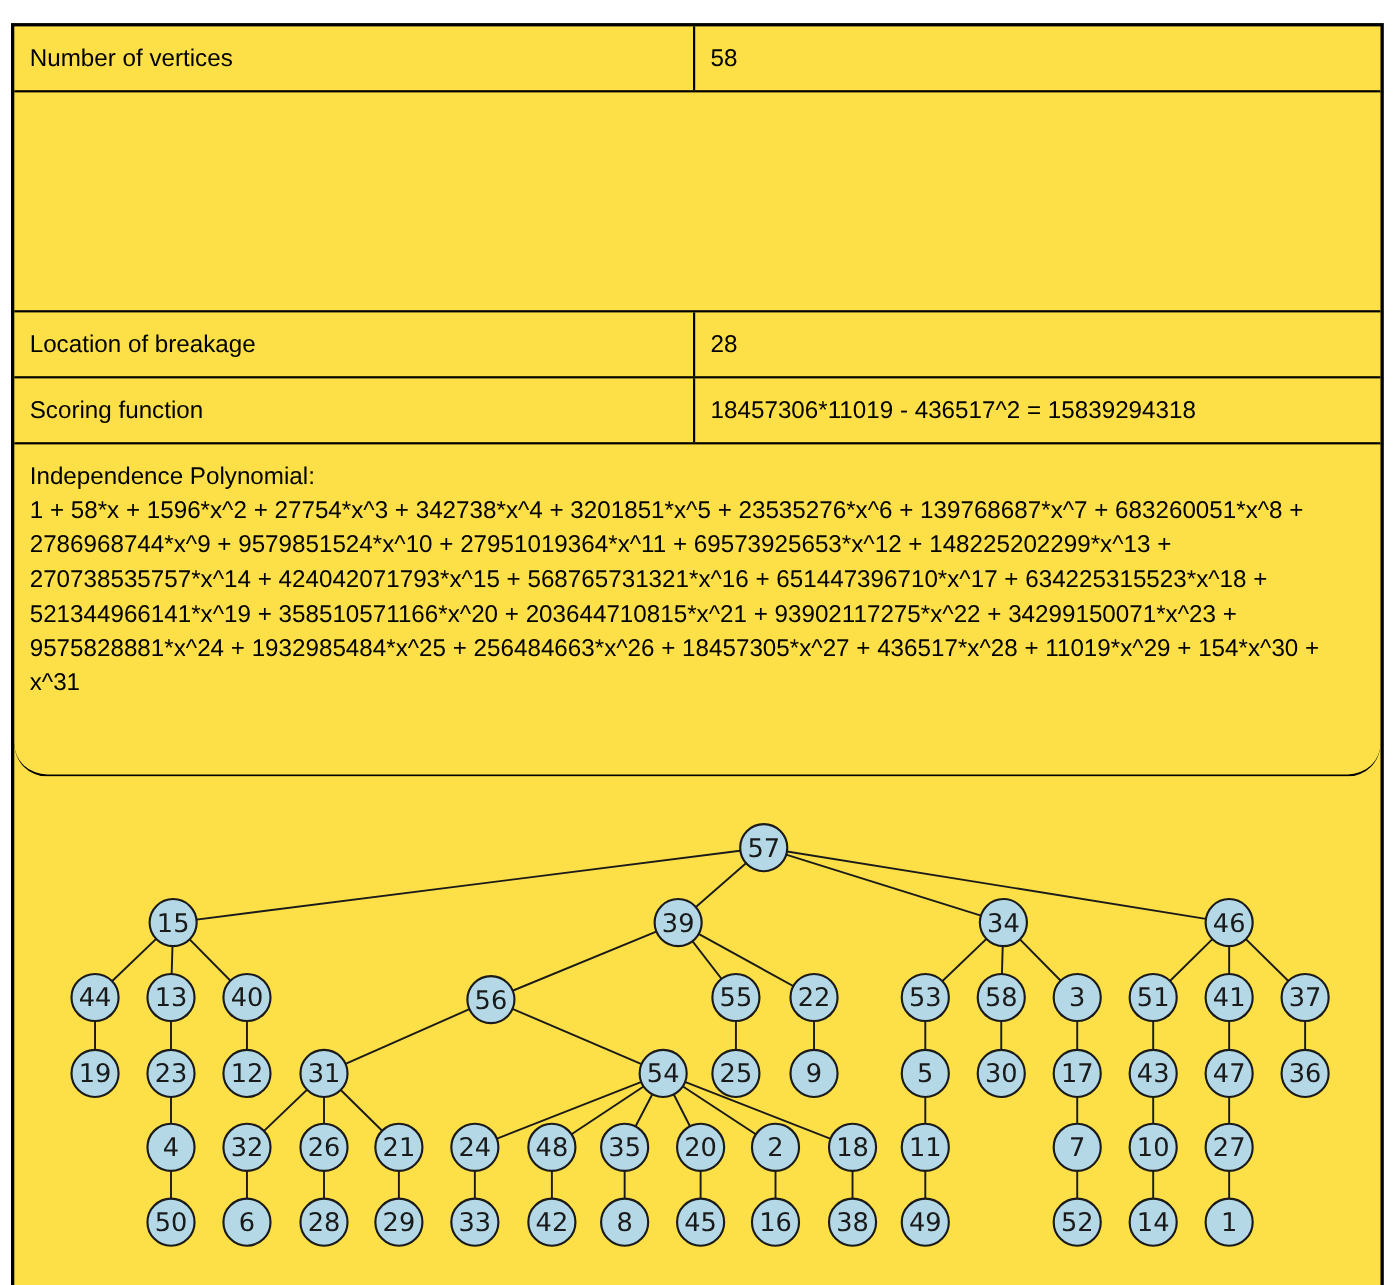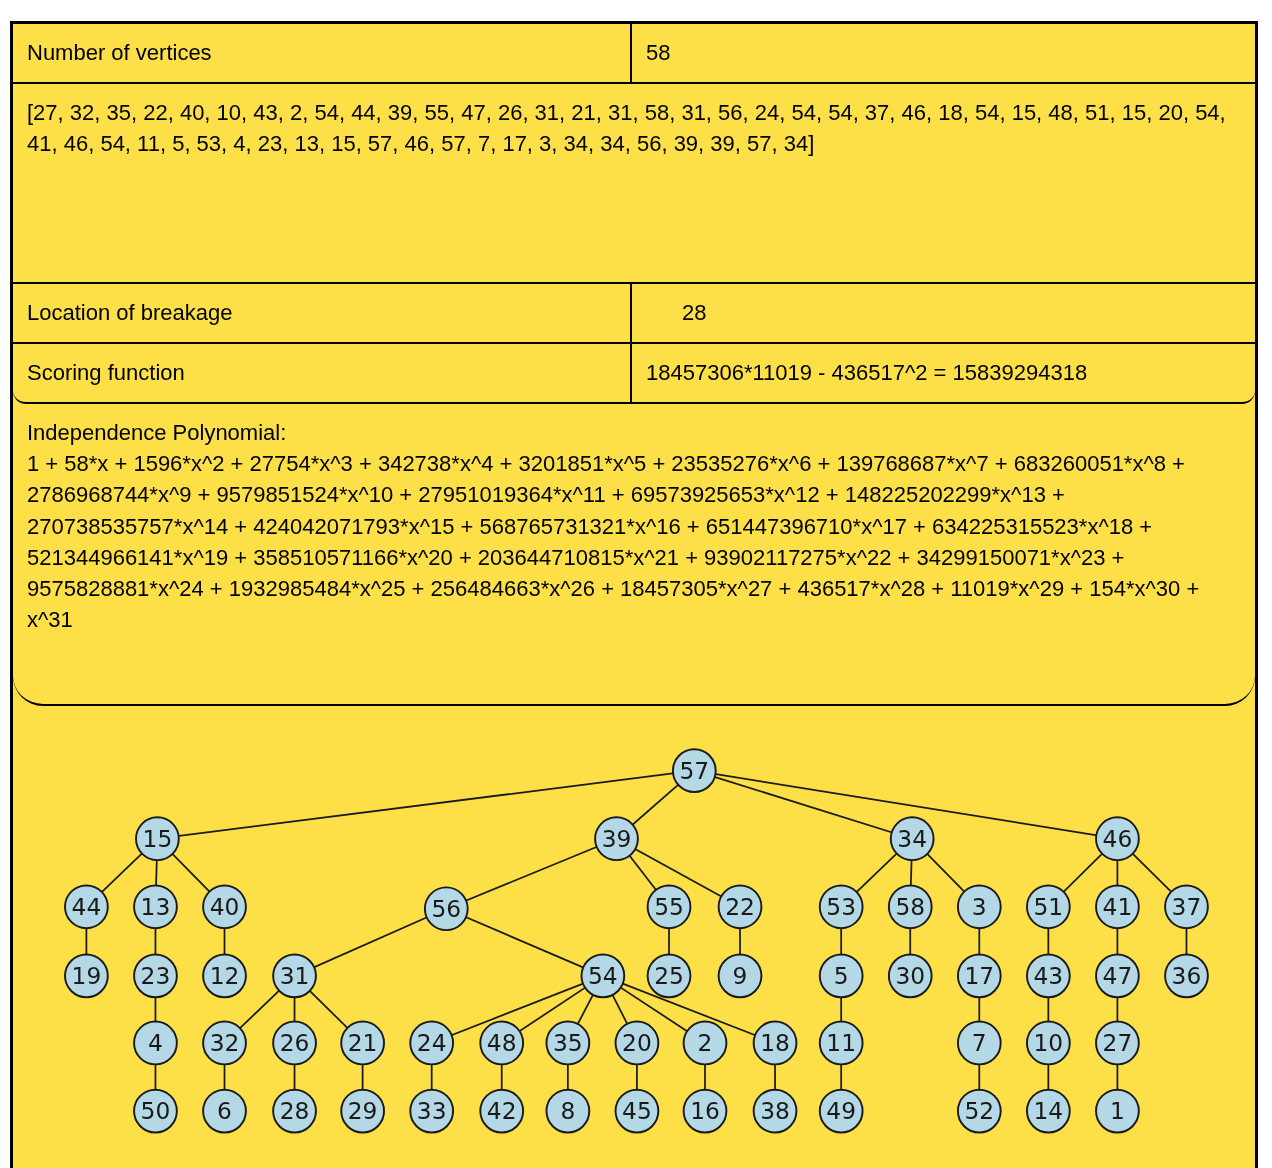--- a/index.html
+++ b/index.html
@@ -19,43 +19,42 @@
   .trow:last-child { border-bottom: none; }
   .cell-l {
     width: 619px;
     flex: 0 0 619px;
     border-right: 2px solid #000;
     padding: 13px 14px;
   }
   .cell-r { flex: 1; padding: 13px 14px; }
   .r1 { min-height: 60px; }
   .r2 { min-height: 200px; }
-  .r3 { min-height: 60px; gap: 36px; }
-  .r4 { min-height: 60px; border-radius: 13px; }
+  .r3 { min-height: 60px; }
+  .r4 { min-height: 60px; }
   .poly-row { display: block; min-height: 302px; padding: 13px 14px; border-radius: 30px; }
   .tree-row { display: block; padding: 16px; }
   .tree-row svg { display: block; width: 100%; height: auto; }
   .tree-node-label {
     font-family: "DejaVu Sans", sans-serif;
     font-size: 24px;
     fill: #1a1a1a;
   }
 </style>
 </head>
 <body>
 
 <div class="outer">
 
   <div class="trow r1">
     <div class="cell-l">Number of vertices</div>
     <div class="cell-r">58</div>
   </div>
 
   <div class="trow r2">
-    <div class="cell-r">[27, 32, 35, 22, 40, 10, 43, 2, 54, 44, 39, 55, 47, 26, 31, 21, 31, 58, 31, 56, 24, 54, 54, 37, 46, 18, 54, 15, 48, 51, 15, 20, 54, 41, 46, 54, 11, 5, 53, 4, 23, 13, 15, 57, 46, 57, 7, 17, 3, 34, 34, 56, 39, 39, 57, 34]</div>
   </div>
 
   <div class="trow r3">
     <div class="cell-l">Location of breakage</div>
     <div class="cell-r">28</div>
   </div>
 
   <div class="trow r4">
     <div class="cell-l">Scoring function</div>
     <div class="cell-r">18457306*11019 - 436517^2 = 15839294318</div>

